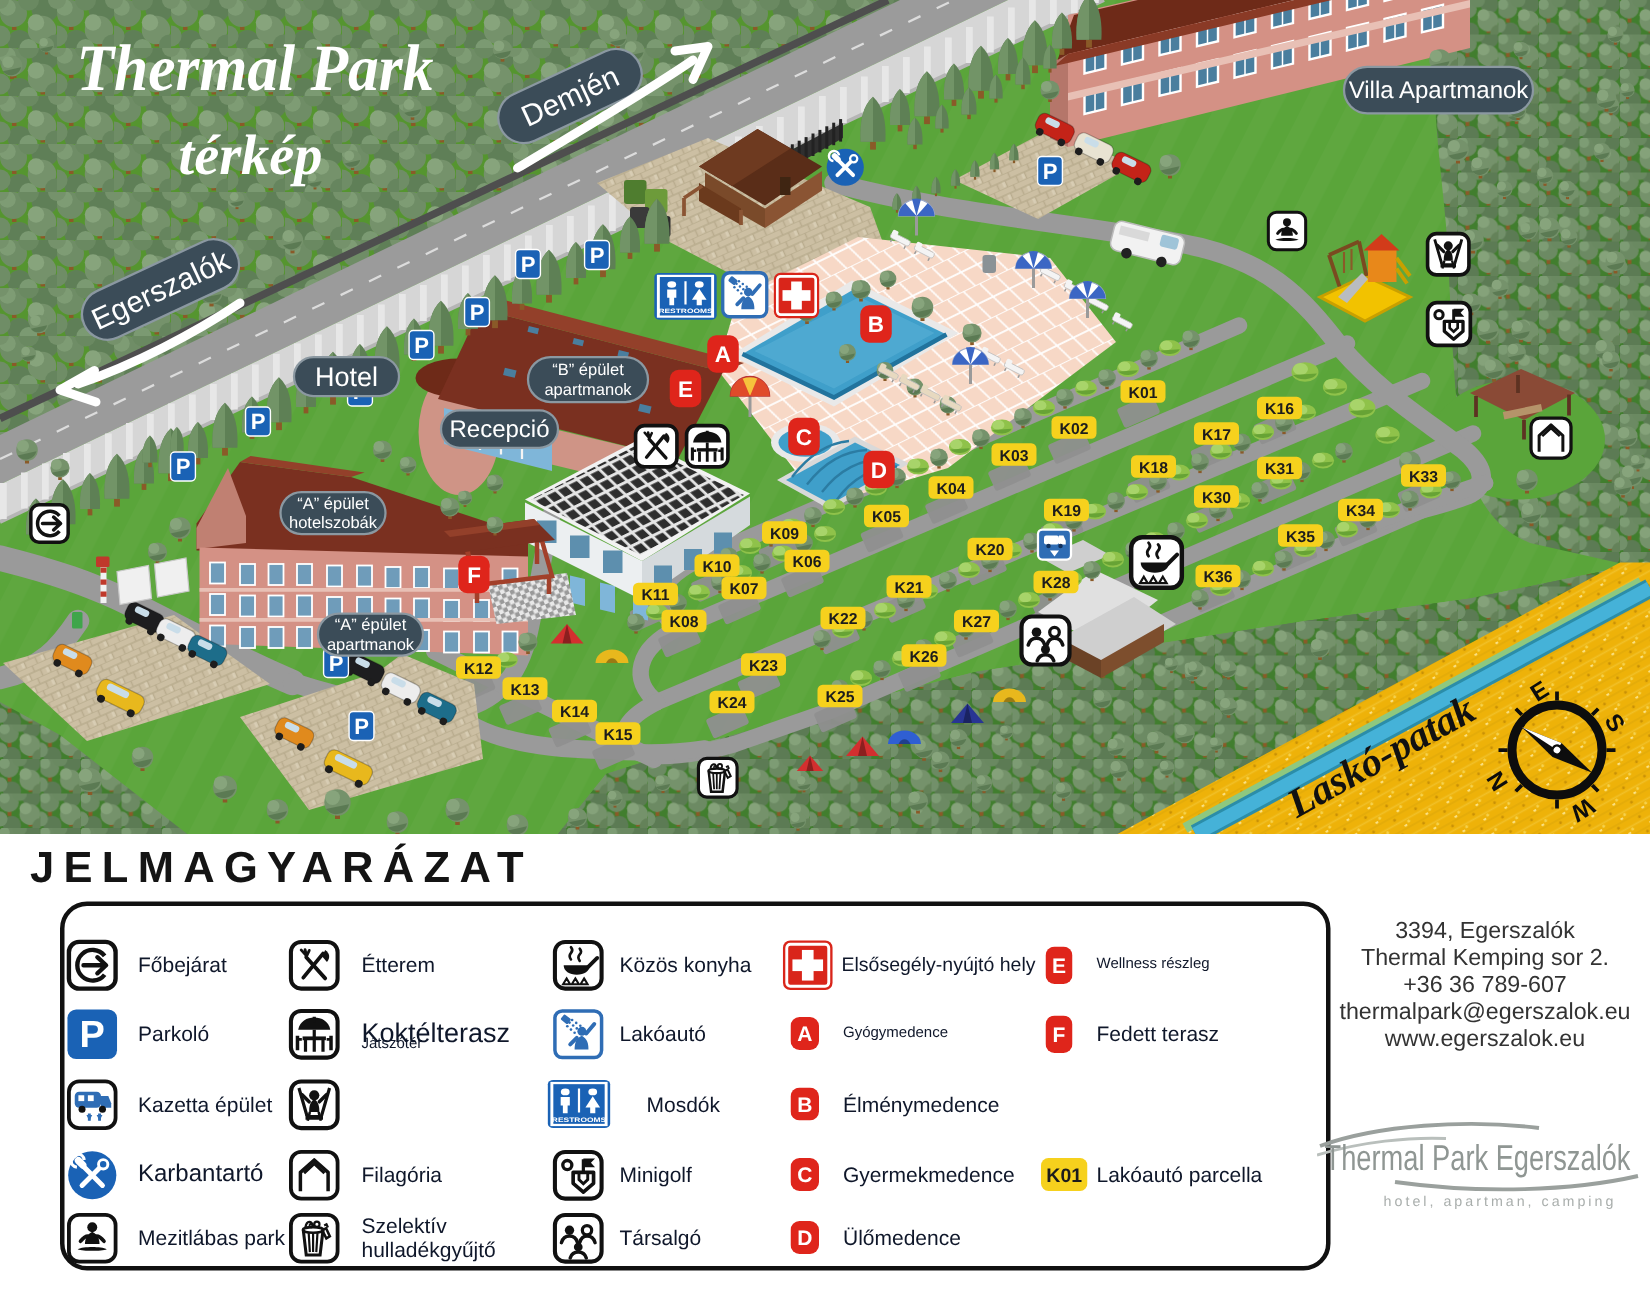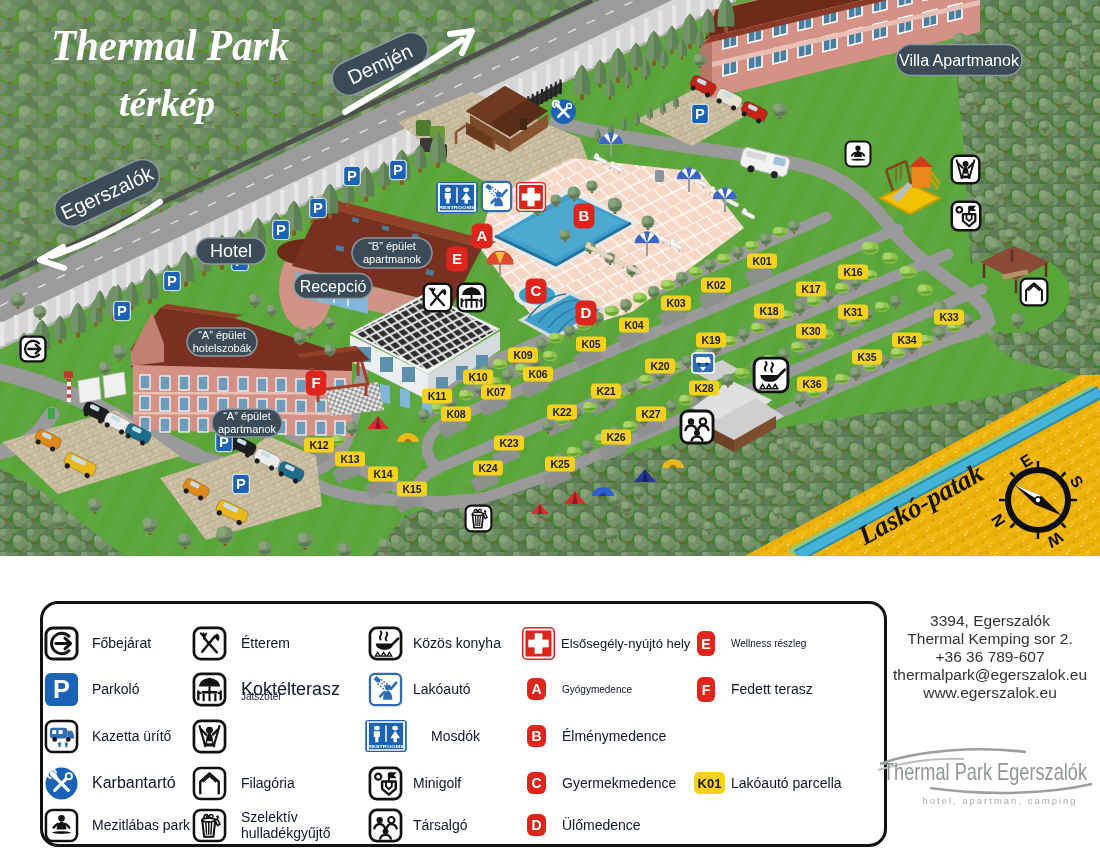--- a/index.html
+++ b/index.html
@@ -1345,33 +1345,34 @@
         <rect x="-56.0" y="-17.0" width="112" height="34" rx="17.0" fill="#3b4c58" stroke="#8b98a1" stroke-width="1.5"></rect>
         <text x="0" y="7.0" text-anchor="middle" font-size="20" fill="#fff">Egerszalók</text>
       </g>
 <path d="M345,112 C390,85 430,62 462,40" stroke="#fff" stroke-width="6" fill="none" stroke-linecap="round"></path>
 <path d="M450,34 L472,31 L462,53" stroke="#fff" stroke-width="6" fill="none" stroke-linecap="round" stroke-linejoin="round"></path>
 <path d="M160,202 C130,222 90,243 52,256" stroke="#fff" stroke-width="6" fill="none" stroke-linecap="round"></path>
 <path d="M63,247 L40,260 L64,268" stroke="#fff" stroke-width="6" fill="none" stroke-linecap="round" stroke-linejoin="round"></path>
 <text x="170" y="60" text-anchor="middle" font-family="Liberation Serif" font-style="italic" font-weight="bold" font-size="44" fill="#fff" textLength="238" lengthAdjust="spacingAndGlyphs">Thermal Park</text>
 <text x="167" y="116" text-anchor="middle" font-family="Liberation Serif" font-style="italic" font-weight="bold" font-size="38" fill="#fff" textLength="96" lengthAdjust="spacingAndGlyphs">térkép</text>
 </svg>
+<div class="abs" style="left:20px;top:563px;font-size:29px;font-weight:bold;letter-spacing:6.2px;color:#141414">JELMAGYARÁZAT</div>
 <div class="abs" style="left:40px;top:601px;width:841px;height:240px;border:3px solid #111;border-radius:18px"></div>
 <svg class="ic" style="left:44px;top:626px" width="35" height="35" viewBox="0 0 36 36">
       <use href="#i_ent"></use>
     </svg>
 <div class="lbl" style="left:92px;top:643px;font-size:14px">Főbejárat</div>
 <svg class="ic" style="left:44px;top:672px" width="35" height="35" viewBox="0 0 36 36">
       <use href="#i_park"></use>
     </svg>
 <div class="lbl" style="left:92px;top:689px;font-size:14px">Parkoló</div>
 <svg class="ic" style="left:44px;top:719px" width="35" height="35" viewBox="0 0 36 36">
       <use href="#i_kaz"></use>
     </svg>
-<div class="lbl" style="left:92px;top:736px;font-size:14px">Kazetta ürítő</div>
+<div class="lbl" style="left:92px;top:736px;font-size:14px">Kazetta épület</div>
 <svg class="ic" style="left:44px;top:766px" width="35" height="35" viewBox="0 0 36 36">
       <use href="#i_kar"></use>
     </svg>
 <div class="lbl" style="left:92px;top:783px;font-size:16px">Karbantartó</div>
 <svg class="ic" style="left:44px;top:808px" width="35" height="35" viewBox="0 0 36 36">
       <use href="#i_yoga"></use>
     </svg>
 <div class="lbl" style="left:92px;top:825px;font-size:14px">Mezitlábas park</div>
 <svg class="ic" style="left:192px;top:626px" width="35" height="35" viewBox="0 0 36 36">
       <use href="#i_rest"></use>

